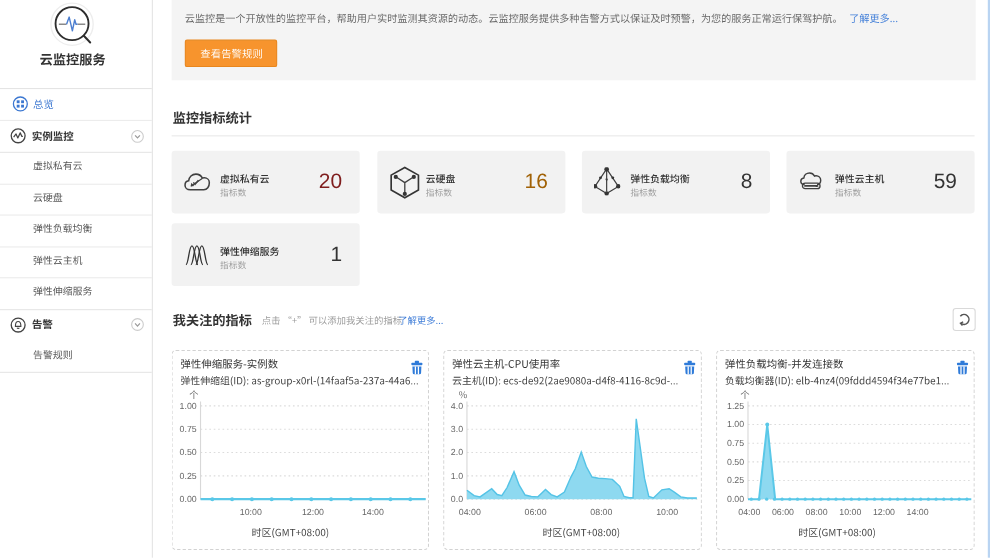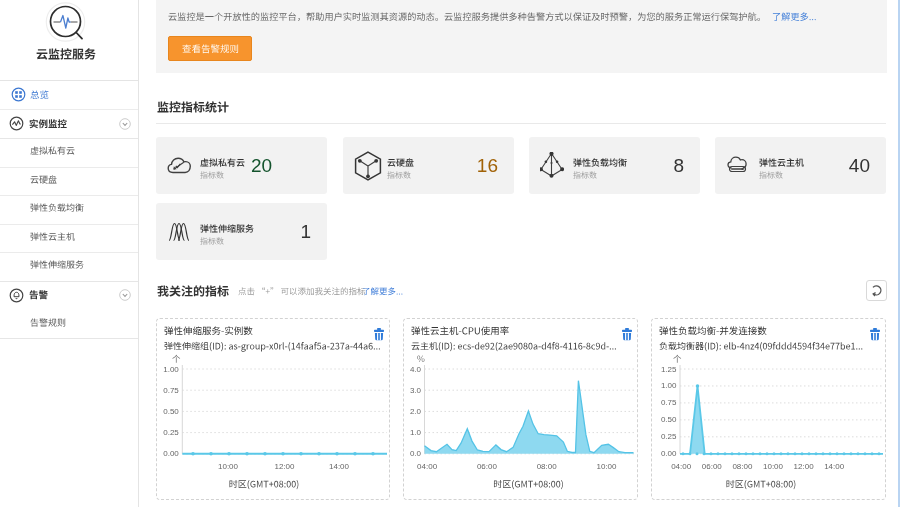--- a/index.html
+++ b/index.html
@@ -132,21 +132,21 @@
 <path d="M16.8 9.3 L6.8 16.2" stroke="#404040" stroke-width="1.1" fill="none"></path>
     <path d="M6.9 13.2 L6.3 16.5 L9.6 16.2" fill="#404040" stroke="none"></path>
 <path d="M8.8 12.8 L10.3 14.6 L13.4 10.8" fill="none" stroke="#404040" stroke-width="1.3"></path>
   </svg>
 <svg class="tp" style="left:200.0px;top:158.0px" width="46" height="12">
     <use href="#t14" fill="#333"></use>
   </svg>
 <svg class="tp" style="left:200.0px;top:170.5px" width="25" height="11">
     <use href="#t15" fill="#9b9b9b"></use>
   </svg>
-<div style="position:absolute;left:251px;top:154.5px;width:60px;text-align:left;font-size:19px;color:#14532d;font-family:'Liberation Sans',sans-serif">20</div>
+<div style="position:absolute;left:251px;top:154.5px;width:60px;text-align:right;font-size:19px;color:#7f1d1d;font-family:'Liberation Sans',sans-serif">20</div>
 <div style="position:absolute;left:343px;top:137px;width:171px;height:57px;background:#f2f2f2;border-radius:3px"></div>
 <svg class="tp" style="left:354px;top:151px" width="28" height="30" viewBox="0 0 28 30">
     <path d="M14 1.2 L26.4 8.2 V21.8 L14 28.8 L1.6 21.8 V8.2 Z" fill="none" stroke="#353535" stroke-width="1.5"></path>
 <path d="M14 15 V25.3 M14 15 L5.8 9.7 M14 15 L22.2 9.7" stroke="#404040" stroke-width="1.2"></path>
 <circle cx="14" cy="25.3" r="1.9" fill="#353535"></circle>
     <circle cx="5.8" cy="9.8" r="1.9" fill="#353535"></circle>
     <circle cx="22.2" cy="9.8" r="1.9" fill="#353535"></circle>
   </svg>
 <svg class="tp" style="left:387.0px;top:158.0px" width="28" height="12">
     <use href="#t16" fill="#333"></use>
@@ -179,21 +179,21 @@
 <rect x="3.5" y="12.5" width="16" height="5" rx="2.5" fill="none" stroke="#404040" stroke-width="1.2"></rect>
 <rect x="5" y="14.2" width="13" height="1.6" rx="0.8" fill="#404040"></rect>
     <circle cx="16.3" cy="15" r="0.9" fill="#404040"></circle>
   </svg>
 <svg class="tp" style="left:759.0px;top:158.0px" width="46" height="12">
     <use href="#t18" fill="#333"></use>
   </svg>
 <svg class="tp" style="left:759.0px;top:170.5px" width="25" height="11">
     <use href="#t15" fill="#9b9b9b"></use>
   </svg>
-<div style="position:absolute;left:810px;top:154.5px;width:60px;text-align:right;font-size:19px;color:#333;font-family:'Liberation Sans',sans-serif">40</div>
+<div style="position:absolute;left:810px;top:154.5px;width:60px;text-align:right;font-size:19px;color:#333;font-family:'Liberation Sans',sans-serif">59</div>
 <div style="position:absolute;left:156px;top:203px;width:171px;height:57px;background:#f2f2f2;border-radius:3px"></div>
 <svg class="tp" style="left:167px;top:220px" width="24" height="23" viewBox="0 0 24 23">
     <path d="M2 20.5 C4.5 20.5 4.7 3.5 7.5 3.5 C10.3 3.5 10.5 20.5 13 20.5" stroke="#333" stroke-width="1.2" fill="none"></path>
 <path d="M6.5 20.5 C9 20.5 9.2 3.5 12 3.5 C14.8 3.5 15 20.5 17.5 20.5" stroke="#333" stroke-width="1.2" fill="none"></path>
 <path d="M11 20.5 C13.5 20.5 13.7 3.5 16.5 3.5 C19.3 3.5 19.5 20.5 22 20.5" stroke="#333" stroke-width="1.2" fill="none"></path>
   </svg>
 <svg class="tp" style="left:200.0px;top:224.0px" width="55" height="12">
     <use href="#t19" fill="#333"></use>
   </svg>
 <svg class="tp" style="left:200.0px;top:236.5px" width="25" height="11">

